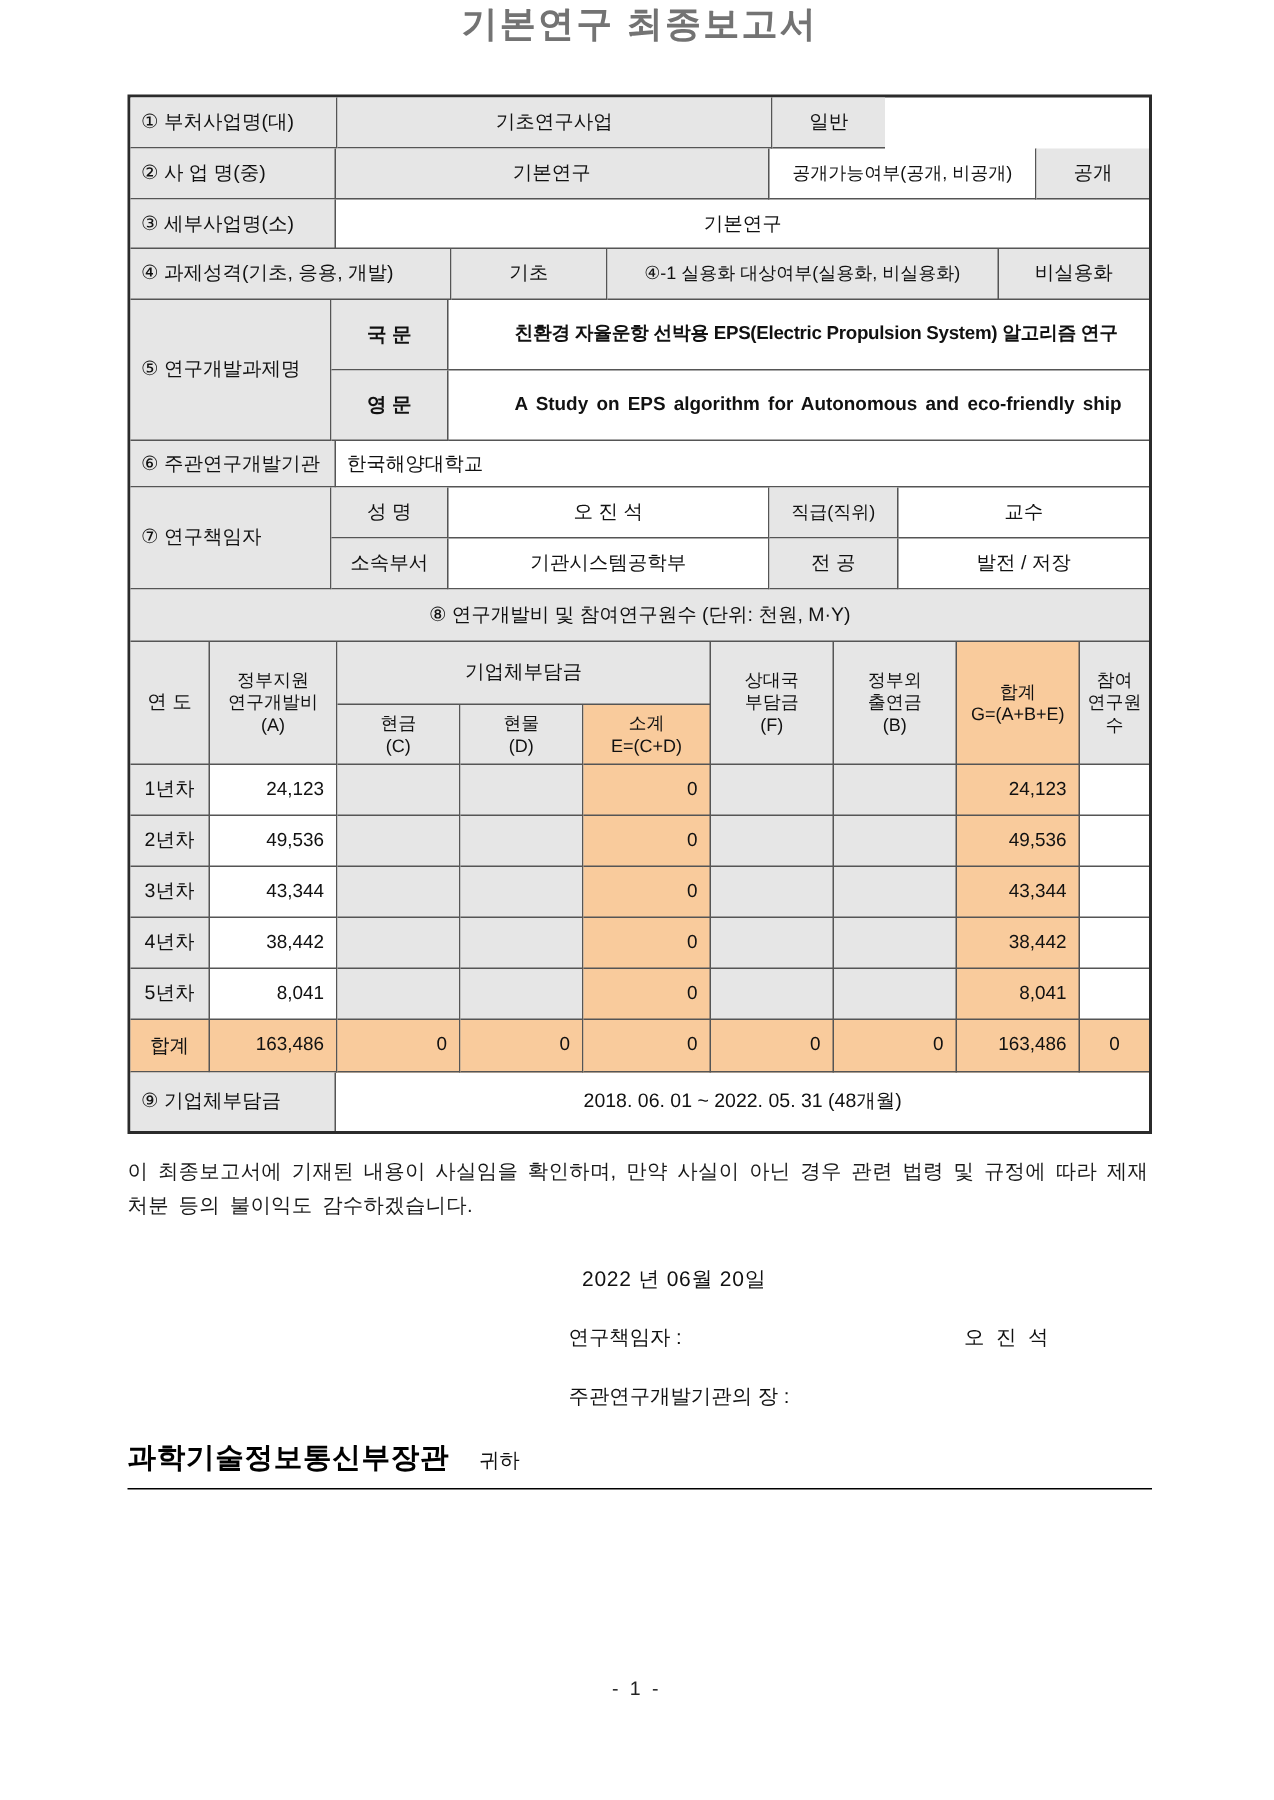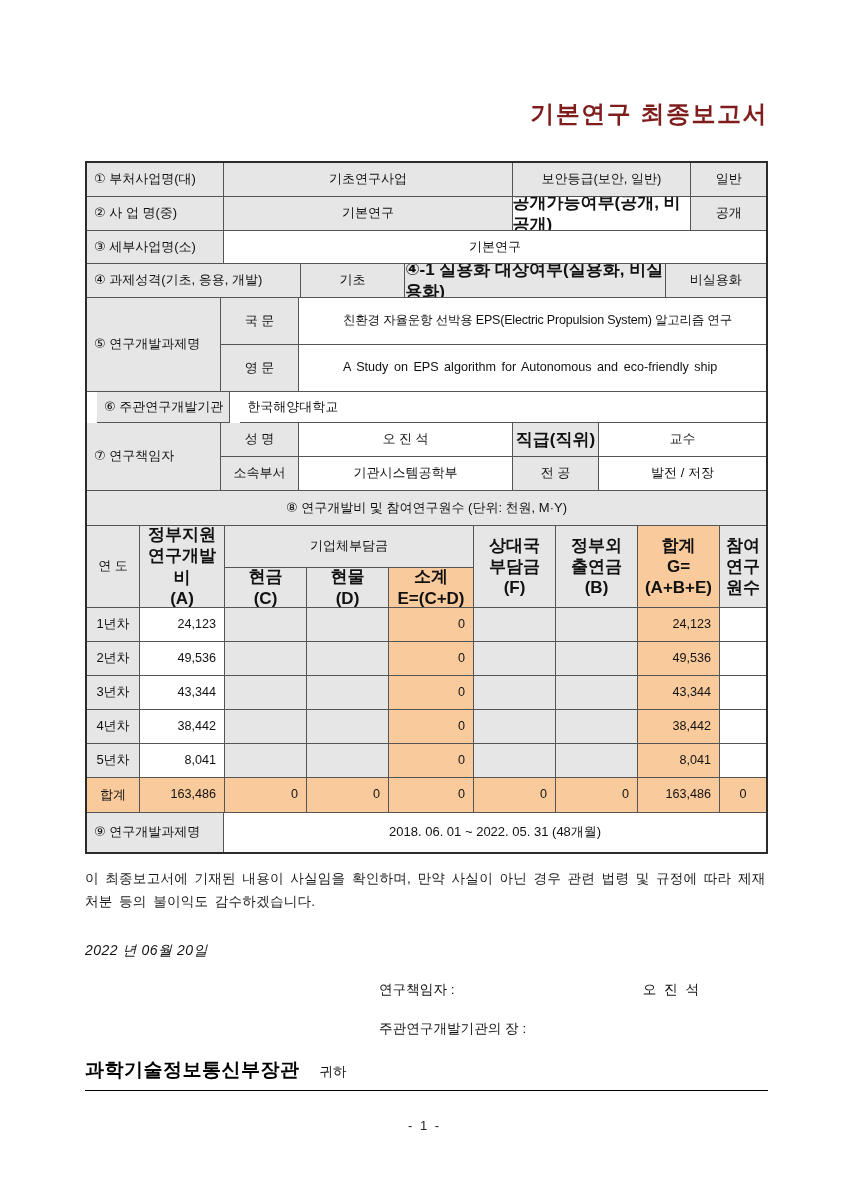--- a/index.html
+++ b/index.html
@@ -9,59 +9,59 @@
     --frame:#2b2b2b;
   }
   *{box-sizing:border-box;margin:0;padding:0;}
   html,body{background:#ffffff;}
   body{
     width:849px;height:1200px;position:relative;overflow:hidden;
     font-family:"Liberation Sans","DejaVu Sans",sans-serif;color:#111;
   }
   .content{position:absolute;left:85px;top:0;width:683px;}
   .doc-title{
-    margin-top:98px;text-align:right;font-size:24px;font-weight:bold;
-    letter-spacing:1.5px;color:#7f1d1d;
+    text-align:center;font-size:24px;font-weight:bold;
+    letter-spacing:1.5px;color:#737373;
   }
   
   .tbl{margin-top:31px;width:683px;border:2px solid var(--frame);}
   .trow{display:flex;}
   .c{
     border-right:1px solid var(--border);
     border-bottom:1px solid var(--border);
     display:flex;align-items:center;justify-content:center;
     font-size:13px;line-height:1.25;overflow:hidden;
   }
   .c.nr{border-right:none;}
   .c.nb{border-bottom:none;}
   .gray{background:var(--cell-gray);}
   .orange{background:var(--cell-orange);}
   .left{justify-content:flex-start;padding-left:7px;}
   .right{justify-content:flex-end;padding-right:8px;}
   .pre{white-space:pre-line;text-align:center;}
-  .sm{font-size:17px;font-weight:bold;}
+  .sm{font-size:12px;}
   .num{font-size:12.6px;}
   .colgrp{display:flex;flex-direction:column;}
   
-  .h34{height:34px;} .h33{height:33px;} .h31{height:31px;margin-left:10px;}
-  .h47{height:47px;} .h42{height:42px;} .h40{height:40px;}
+  .h34{height:34px;} .h33{height:33px;} .h31{height:31px;}
+  .h47{height:47px;font-weight:bold;} .h42{height:42px;} .h40{height:40px;}
   .h35{height:35px;} .h39{height:39px;} .h82{height:82px;}
   
   .w138{width:138px;} .w290{width:290px;} .w180{width:180px;} .w75{width:75px;}
   .w545{width:545px;} .w215{width:215px;} .w105{width:105px;} .w262{width:262px;} .w101{width:101px;}
   .w78{width:78px;}  .w467{width:467px;padding-left:44px;} .w214{width:214px;} .w86{width:86px;}  .w167{width:167px;}
   .w53{width:53px;}  .w85{width:85px;}  .w82{width:82px;}  .w249{width:249px;} .w50{width:46px;}
   .eng{word-spacing:2px;font-size:12.6px;}
   .kor-title{font-size:12.5px;letter-spacing:-0.2px;}
   
   .declaration{
     margin-top:13px;font-size:13.6px;line-height:1.7;color:#1a1a1a;
     white-space:pre-line;text-align:justify;word-spacing:2.5px;letter-spacing:0.2px;
   }
-  .date-line{margin-top:29px;font-size:14px;letter-spacing:0.5px;font-style:italic;}
+  .date-line{margin-top:29px;margin-left:303px;font-size:14px;letter-spacing:0.5px;}
   .sign-row{display:flex;align-items:baseline;margin-top:21px;margin-left:294px;margin-right:67px;justify-content:space-between;font-size:13.6px;}
   .sign-name{letter-spacing:2px;}
   .addressee-row{margin-top:19px;display:flex;align-items:baseline;gap:20px;}
   .addressee{font-size:19px;font-weight:bold;letter-spacing:0.5px;color:#000;}
   .addressee-suffix{font-size:13.5px;}
   .rule{border:none;border-top:1.6px solid #000;margin-top:7px;width:683px;}
   .footnote{margin-top:13px;font-size:13.6px;letter-spacing:0.3px;word-spacing:2px;}
   .page-footer{position:absolute;top:1118px;left:0;width:849px;text-align:center;font-size:13px;letter-spacing:2px;color:#222;}
 </style>
 </head>
@@ -69,21 +69,20 @@
 
 <div class="content">
 
   <div class="doc-title">기본연구  최종보고서</div>
 
   <div class="tbl">
 
     <div class="trow">
       <div class="c h34 w138 gray left">①  부처사업명(대)</div>
       <div class="c h34 w290 gray">기초연구사업</div>
-      <div class="c h34 w180 gray">보안등급(보안, 일반)</div>
       <div class="c h34 w75 gray nr">일반</div>
     </div>
 
     <div class="trow">
       <div class="c h34 w138 gray left">②  사  업  명(중)</div>
       <div class="c h34 w290 gray">기본연구</div>
       <div class="c h34 w180 sm">공개가능여부(공개, 비공개)</div>
       <div class="c h34 w75 gray nr">공개</div>
     </div>
 
@@ -234,21 +233,21 @@
       <div class="c h35 w82 orange right num">0</div>
       <div class="c h35 w82 orange right num">0</div>
       <div class="c h35 w85 orange right num">0</div>
       <div class="c h35 w82 orange right num">0</div>
       <div class="c h35 w82 orange right num">0</div>
       <div class="c h35 w82 orange right num">163,486</div>
       <div class="c h35 w50 orange nr num">0</div>
     </div>
 
     <div class="trow">
-      <div class="c h39 w138 gray left nb">⑨  연구개발과제명</div>
+      <div class="c h39 w138 gray left nb">⑨  기업체부담금</div>
       <div class="c h39 w545 nr nb">2018.  06.  01  ~  2022.  05.  31  (48개월)</div>
     </div>
 
   </div>
 
   <div class="declaration">이 최종보고서에 기재된 내용이 사실임을 확인하며, 만약 사실이 아닌 경우 관련 법령 및 규정에 따라 제재
 처분 등의 불이익도 감수하겠습니다.</div>
 
   <div class="date-line">2022 년    06월   20일</div>
 

